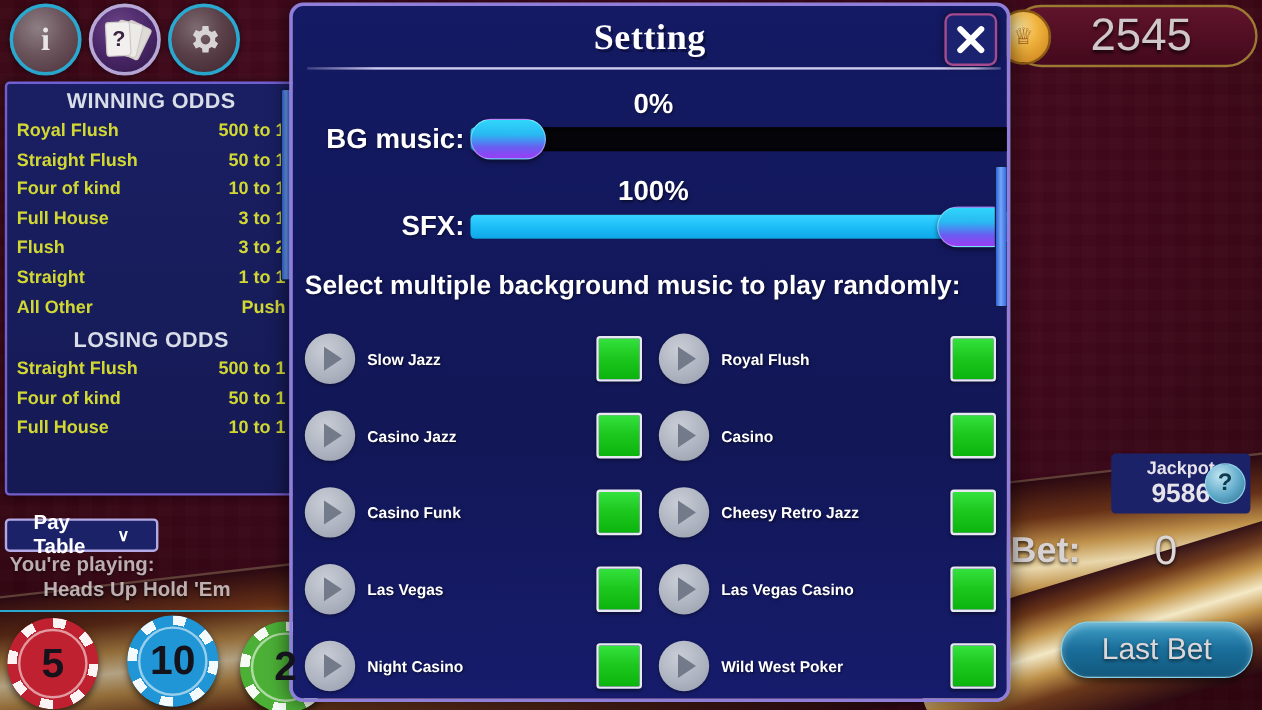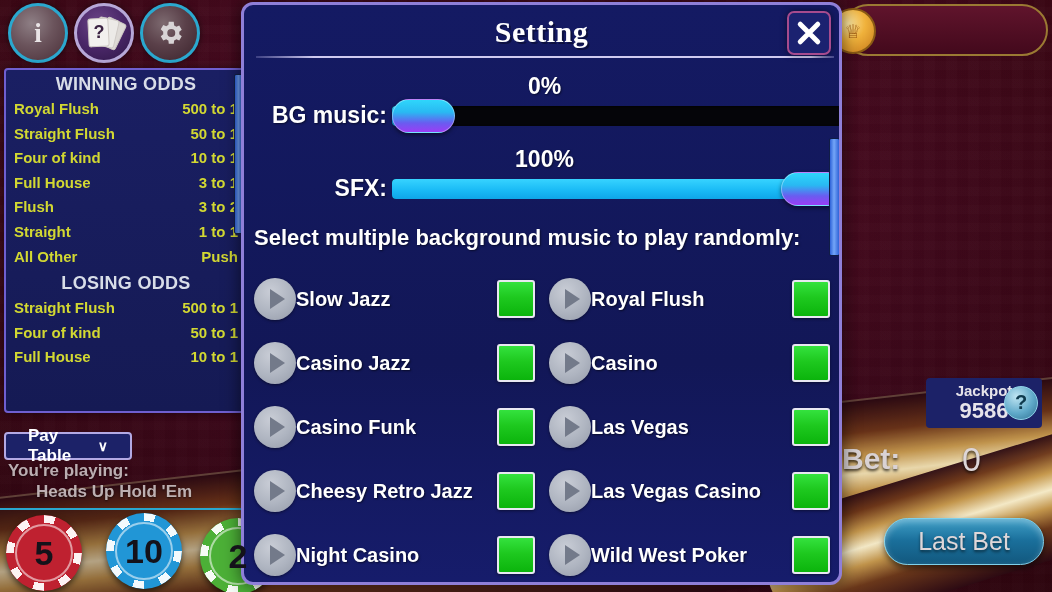--- a/index.html
+++ b/index.html
@@ -303,22 +303,22 @@
     display: flex; align-items: center; justify-content: center;
     box-shadow: 0 1px 3px rgba(0,0,0,0.45);
   }
   .playbtn .tri {
     width: 0; height: 0; margin-left: 4px;
     border-left: 15px solid #737a8a;
     border-top: 10px solid transparent;
     border-bottom: 10px solid transparent;
   }
   .music-name {
-    flex: 1; color: #ffffff; font-size: 20px; font-weight: bold;
-    padding-left: 0; white-space: nowrap;
+    flex: 1; color: #ffffff; font-size: 13px; font-weight: bold;
+    padding-left: 10px; white-space: nowrap;
     text-shadow: 1px 1px 2px rgba(0,0,0,0.55);
   }
   .checkbox {
     flex: 0 0 38px; width: 38px; height: 38px; margin-right: 10px;
     border: 2px solid #e8e8f2; border-radius: 3px;
     background: linear-gradient(180deg, #34e23e 0%, #1ec91f 45%, #0bb40c 100%);
     box-shadow: 0 1px 3px rgba(0,0,0,0.45);
   }
 </style>
 </head>
@@ -418,20 +418,21 @@
     </div>
     <div class="chip c25">
       <span class="val">2</span>
     </div>
   </div>
 
   <div class="scorebar">
     <div class="coin">
         <span class="crown">♕</span>
       </div>
+    <div class="score">2545</div>
   </div>
 
   <div class="jackpot">
     <div class="lbl">Jackpot</div>
     <div class="val">9586</div>
     <div class="qmark">?</div>
   </div>
 
   <div class="betlabel">Bet:</div>
   <div class="betval">0</div>
@@ -505,34 +506,34 @@
           <div class="playbtn">
             <div class="tri"></div>
           </div>
           <div class="music-name">Casino Funk</div>
           <div class="checkbox"></div>
         </div>
         <div class="music-item">
           <div class="playbtn">
             <div class="tri"></div>
           </div>
+          <div class="music-name">Cheesy Retro Jazz</div>
+          <div class="checkbox"></div>
+        </div>
+        <div class="music-item">
+          <div class="playbtn">
+            <div class="tri"></div>
+          </div>
           <div class="music-name">Las Vegas</div>
           <div class="checkbox"></div>
         </div>
         <div class="music-item">
           <div class="playbtn">
             <div class="tri"></div>
           </div>
-          <div class="music-name">Cheesy Retro Jazz</div>
-          <div class="checkbox"></div>
-        </div>
-        <div class="music-item">
-          <div class="playbtn">
-            <div class="tri"></div>
-          </div>
           <div class="music-name">Las Vegas Casino</div>
           <div class="checkbox"></div>
         </div>
         <div class="music-item">
           <div class="playbtn">
             <div class="tri"></div>
           </div>
           <div class="music-name">Night Casino</div>
           <div class="checkbox"></div>
         </div>

